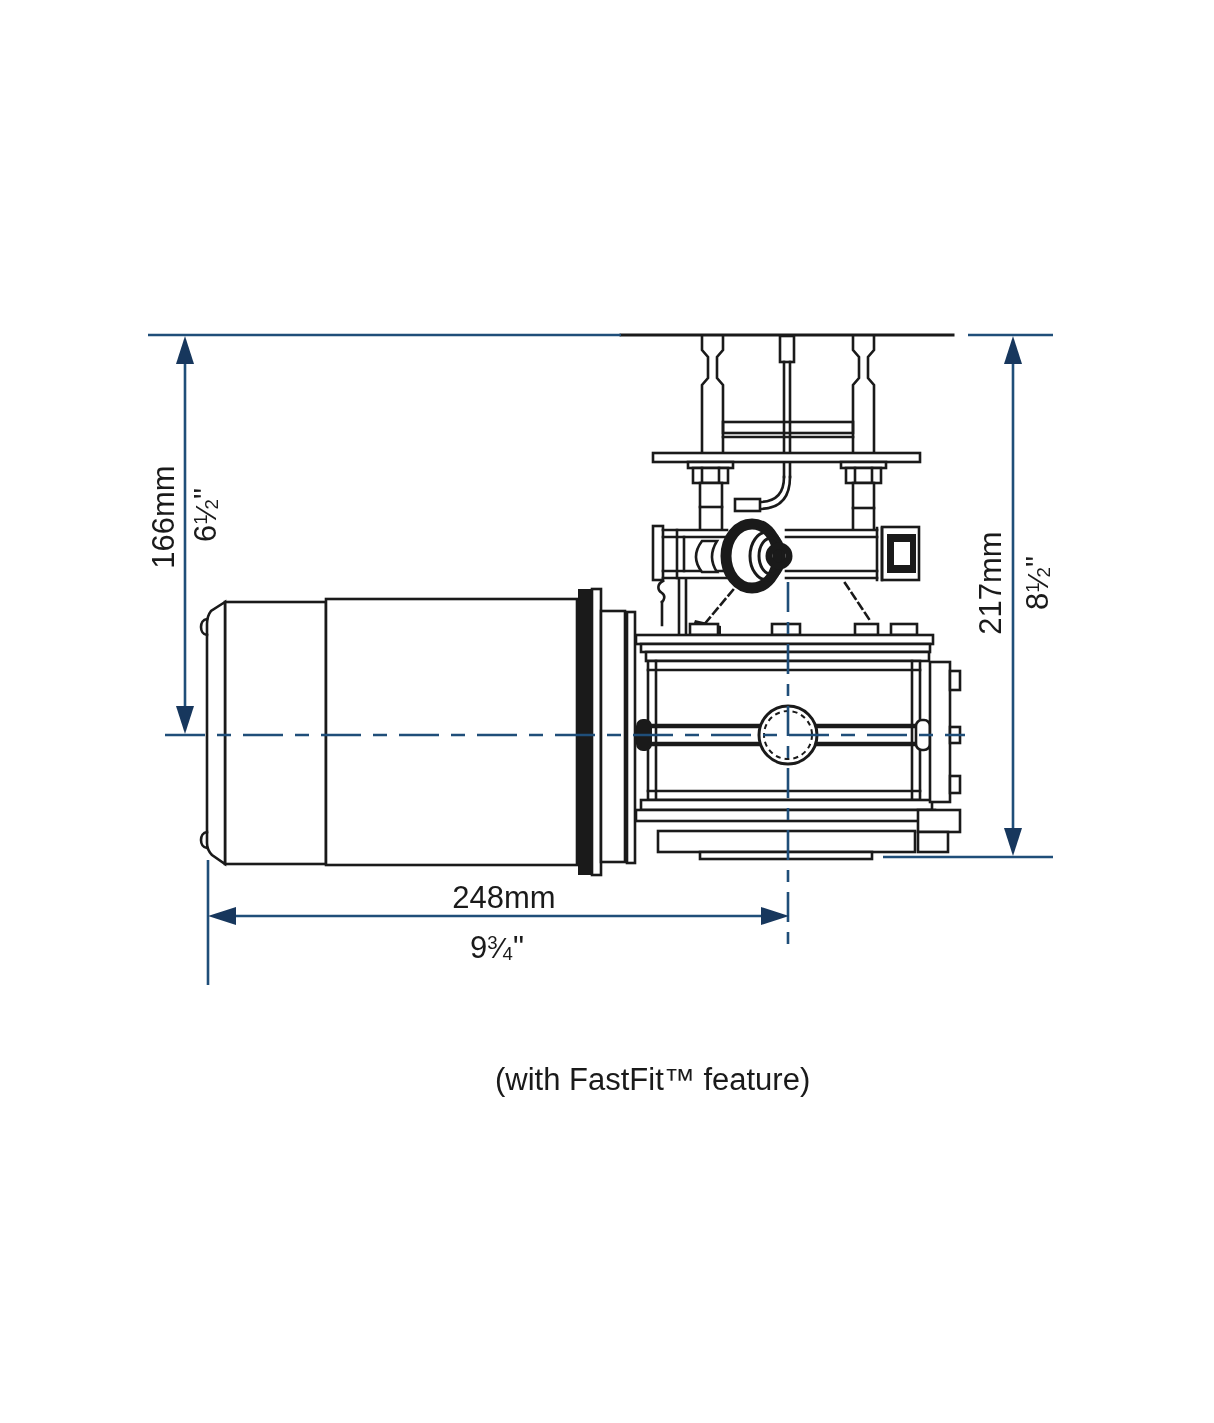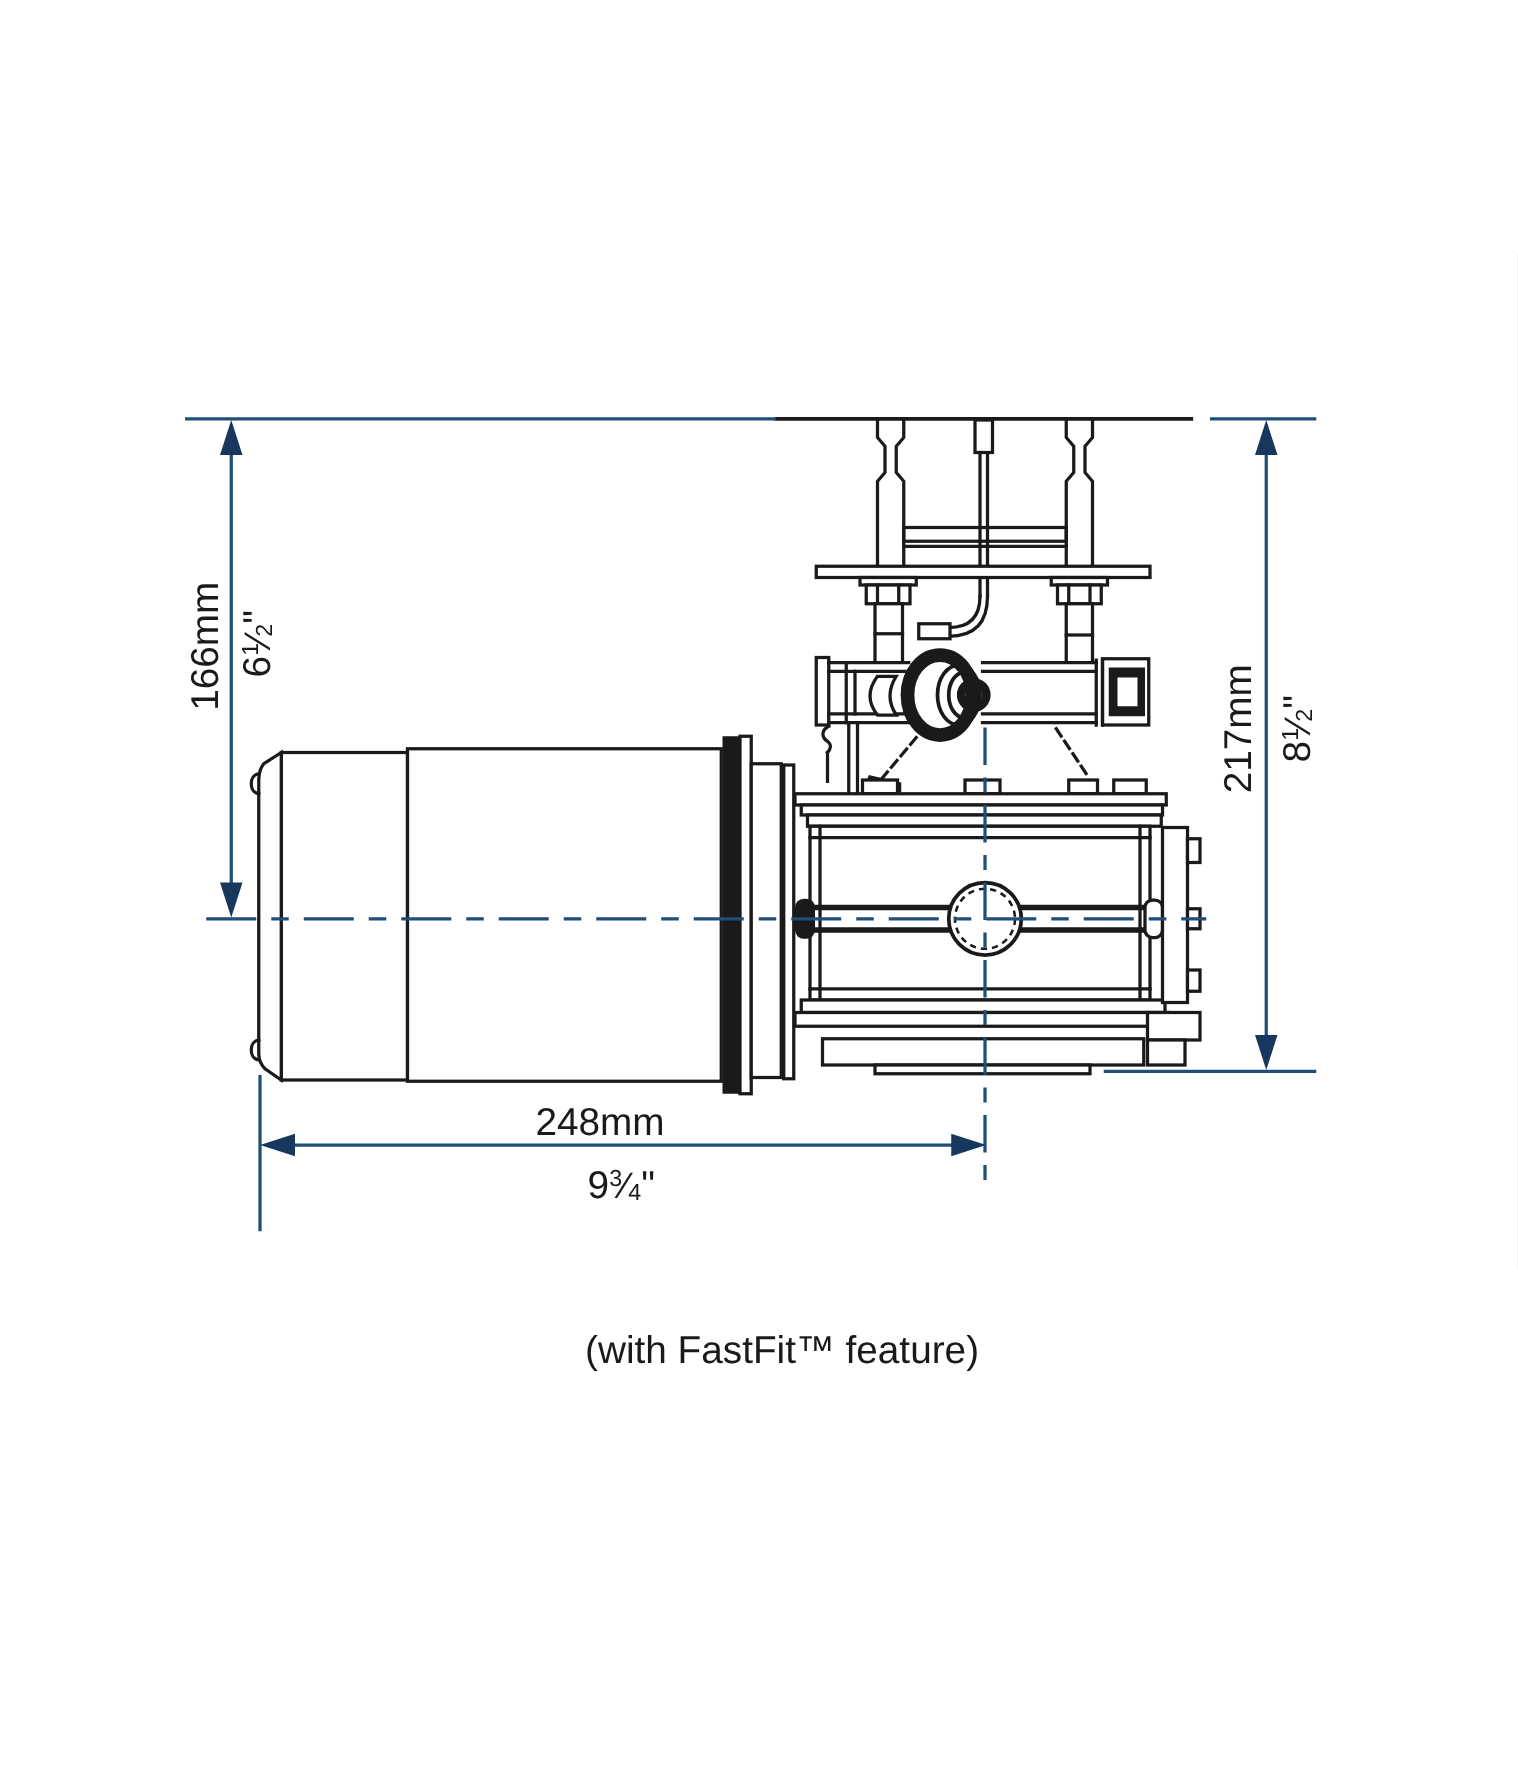--- a/index.html
+++ b/index.html
@@ -193,19 +193,19 @@
   </svg>
 
   <div class="lbl vert" style="left:164px;top:517px">166mm</div>
 
   <div class="lbl vert" style="left:206px;top:515px"><span>6</span><sup>1</sup><span class="fs">⁄</span><sub>2</sub><span>"</span></div>
 
   <div class="lbl vert" style="left:991px;top:583px">217mm</div>
 
   <div class="lbl vert" style="left:1038px;top:583px"><span>8</span><sup>1</sup><span class="fs">⁄</span><sub>2</sub><span>"</span></div>
 
-  <div class="lbl" style="left:480px;top:898px">248mm</div>
+  <div class="lbl" style="left:504px;top:898px">248mm</div>
 
   <div class="lbl" style="left:497px;top:948px"><span>9</span><sup>3</sup><span class="fs">⁄</span><sub>4</sub><span>"</span></div>
 
-  <div class="caption" style="left:468px;top:1062px">(with FastFit™ feature)</div>
+  <div class="caption" style="left:495px;top:1062px">(with FastFit™ feature)</div>
 
 </div>
 
 </body></html>

